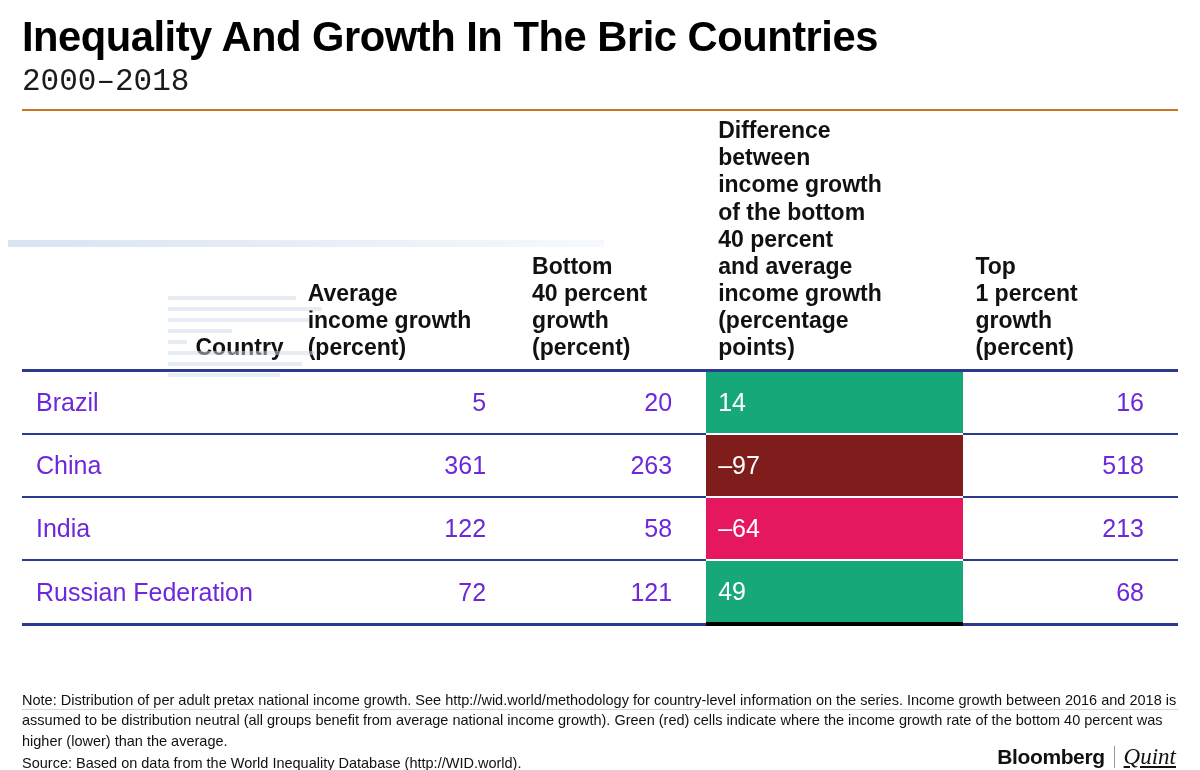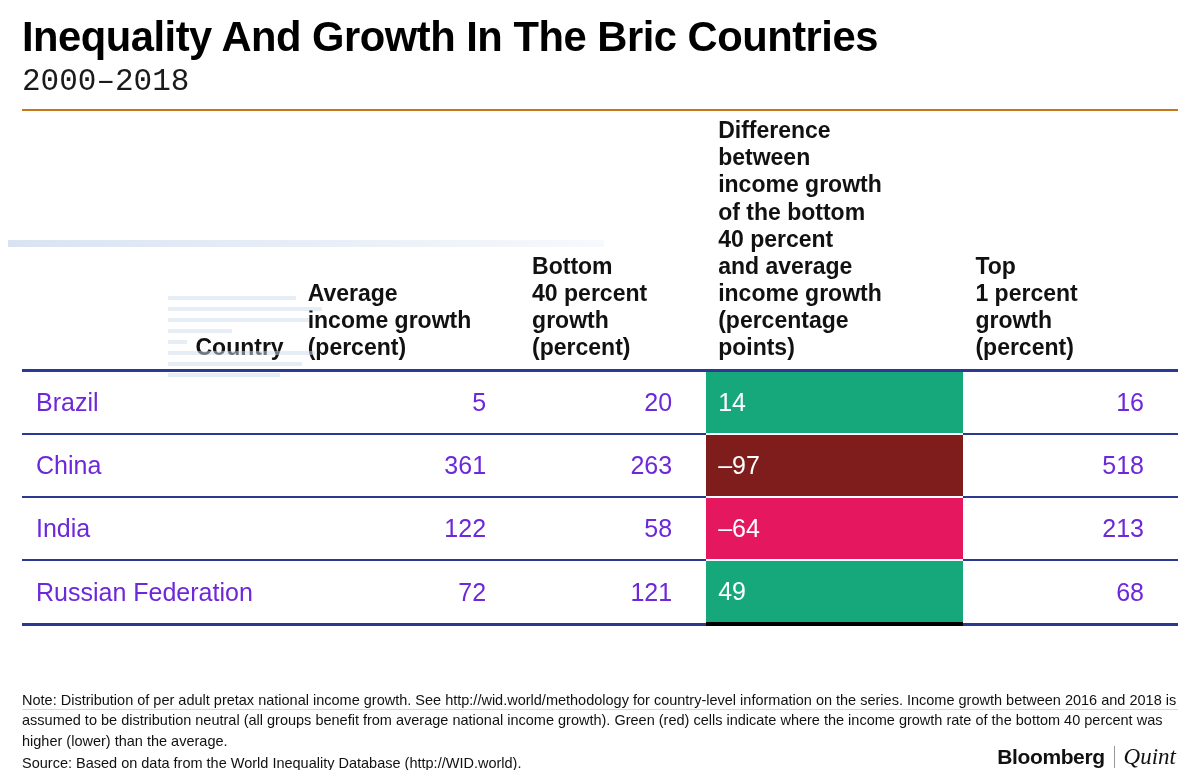--- a/index.html
+++ b/index.html
@@ -158,20 +158,21 @@
   .brand .divider {
     width: 1px;
     height: 22px;
     background: #999;
   }
   .brand .quint {
     font-family: "Liberation Serif", serif;
     font-size: 23px;
     font-style: italic;
     color: #111;
+    text-decoration: underline;
   }
   .footrule {
     position: absolute;
     left: 22px;
     right: 22px;
     bottom: 74px;
     height: 1px;
     background: #d8d8d8;
   }
 </style>

